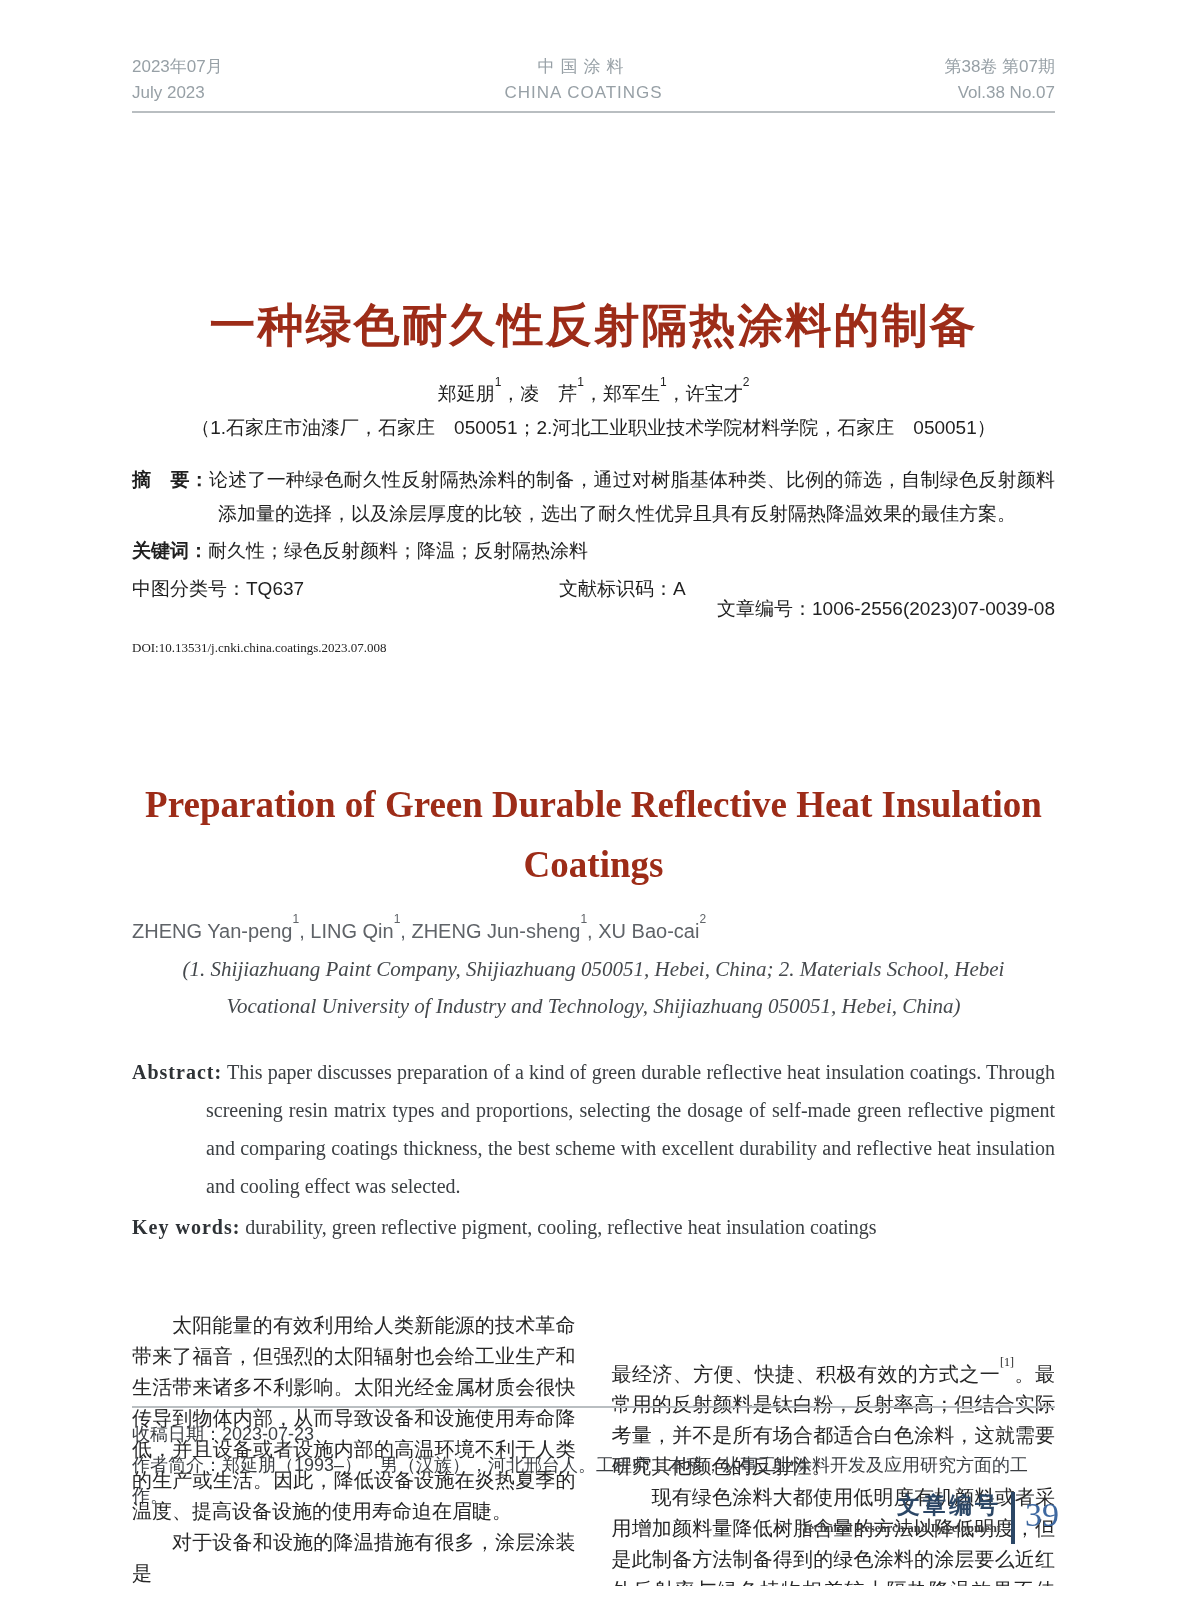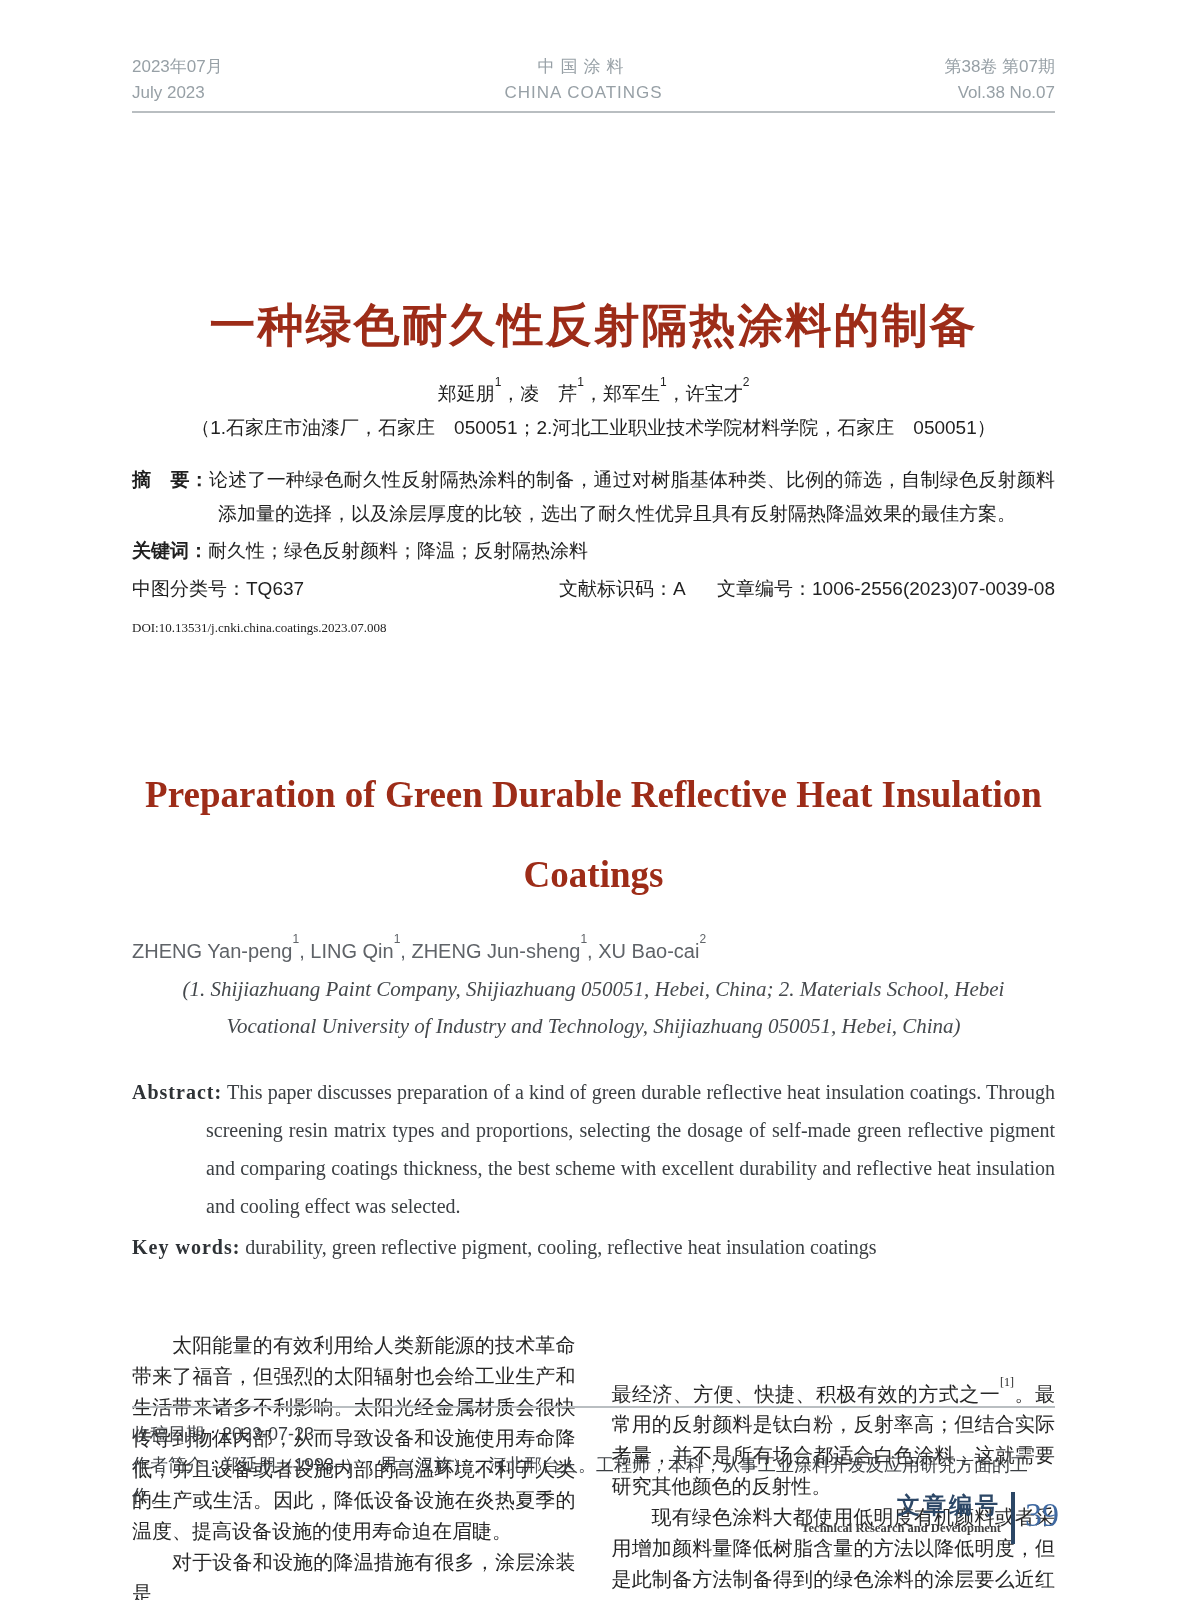--- a/index.html
+++ b/index.html
@@ -32,28 +32,28 @@
   .affil-zh { margin-top:8px; text-align:center; font-size:19px; font-weight:400; color:#1f1f1f; }
 
   
   .meta { margin-top:22px; font-size:19px; line-height:34px; color:#1f1f1f; }
   .hang { padding-left:86px; text-indent:-86px; text-align:justify; }
   .lbl { font-weight:bold; }
   .kw-row { margin-top:3px; }
   .class-row { display:flex; margin-top:4px; }
   .class-row .c1 { width:427px; }
   .class-row .c2 { flex:1; }
-  .class-row .c3 { text-align:center; }
+  .class-row .c3 { text-align:center;margin-top:20px; }
   .doi-row { margin-top:5px; font-family:"Liberation Serif", serif; font-size:13px; color:#222; }
 
   
   .title-en {
     margin:110px auto 0; max-width:900px; text-align:center;
     font-family:"Liberation Serif", serif; font-weight:bold;
-    font-size:37px; line-height:80px; color:#9d2c18;
+    font-size:37px; line-height:60px; color:#9d2c18;
   }
   .authors-en { margin-top:24px; text-align:left; font-size:20px; color:#5f6368; }
   .affil-en {
     margin:8px auto 0; max-width:916px; text-align:center;
     font-family:"Liberation Serif", serif; font-style:italic;
     font-size:21px; line-height:37px; color:#44484c;
   }
   .abstract-en {
     margin-top:28px; font-family:"Liberation Serif", serif;
     font-size:20px; line-height:38px; color:#3c4044;

